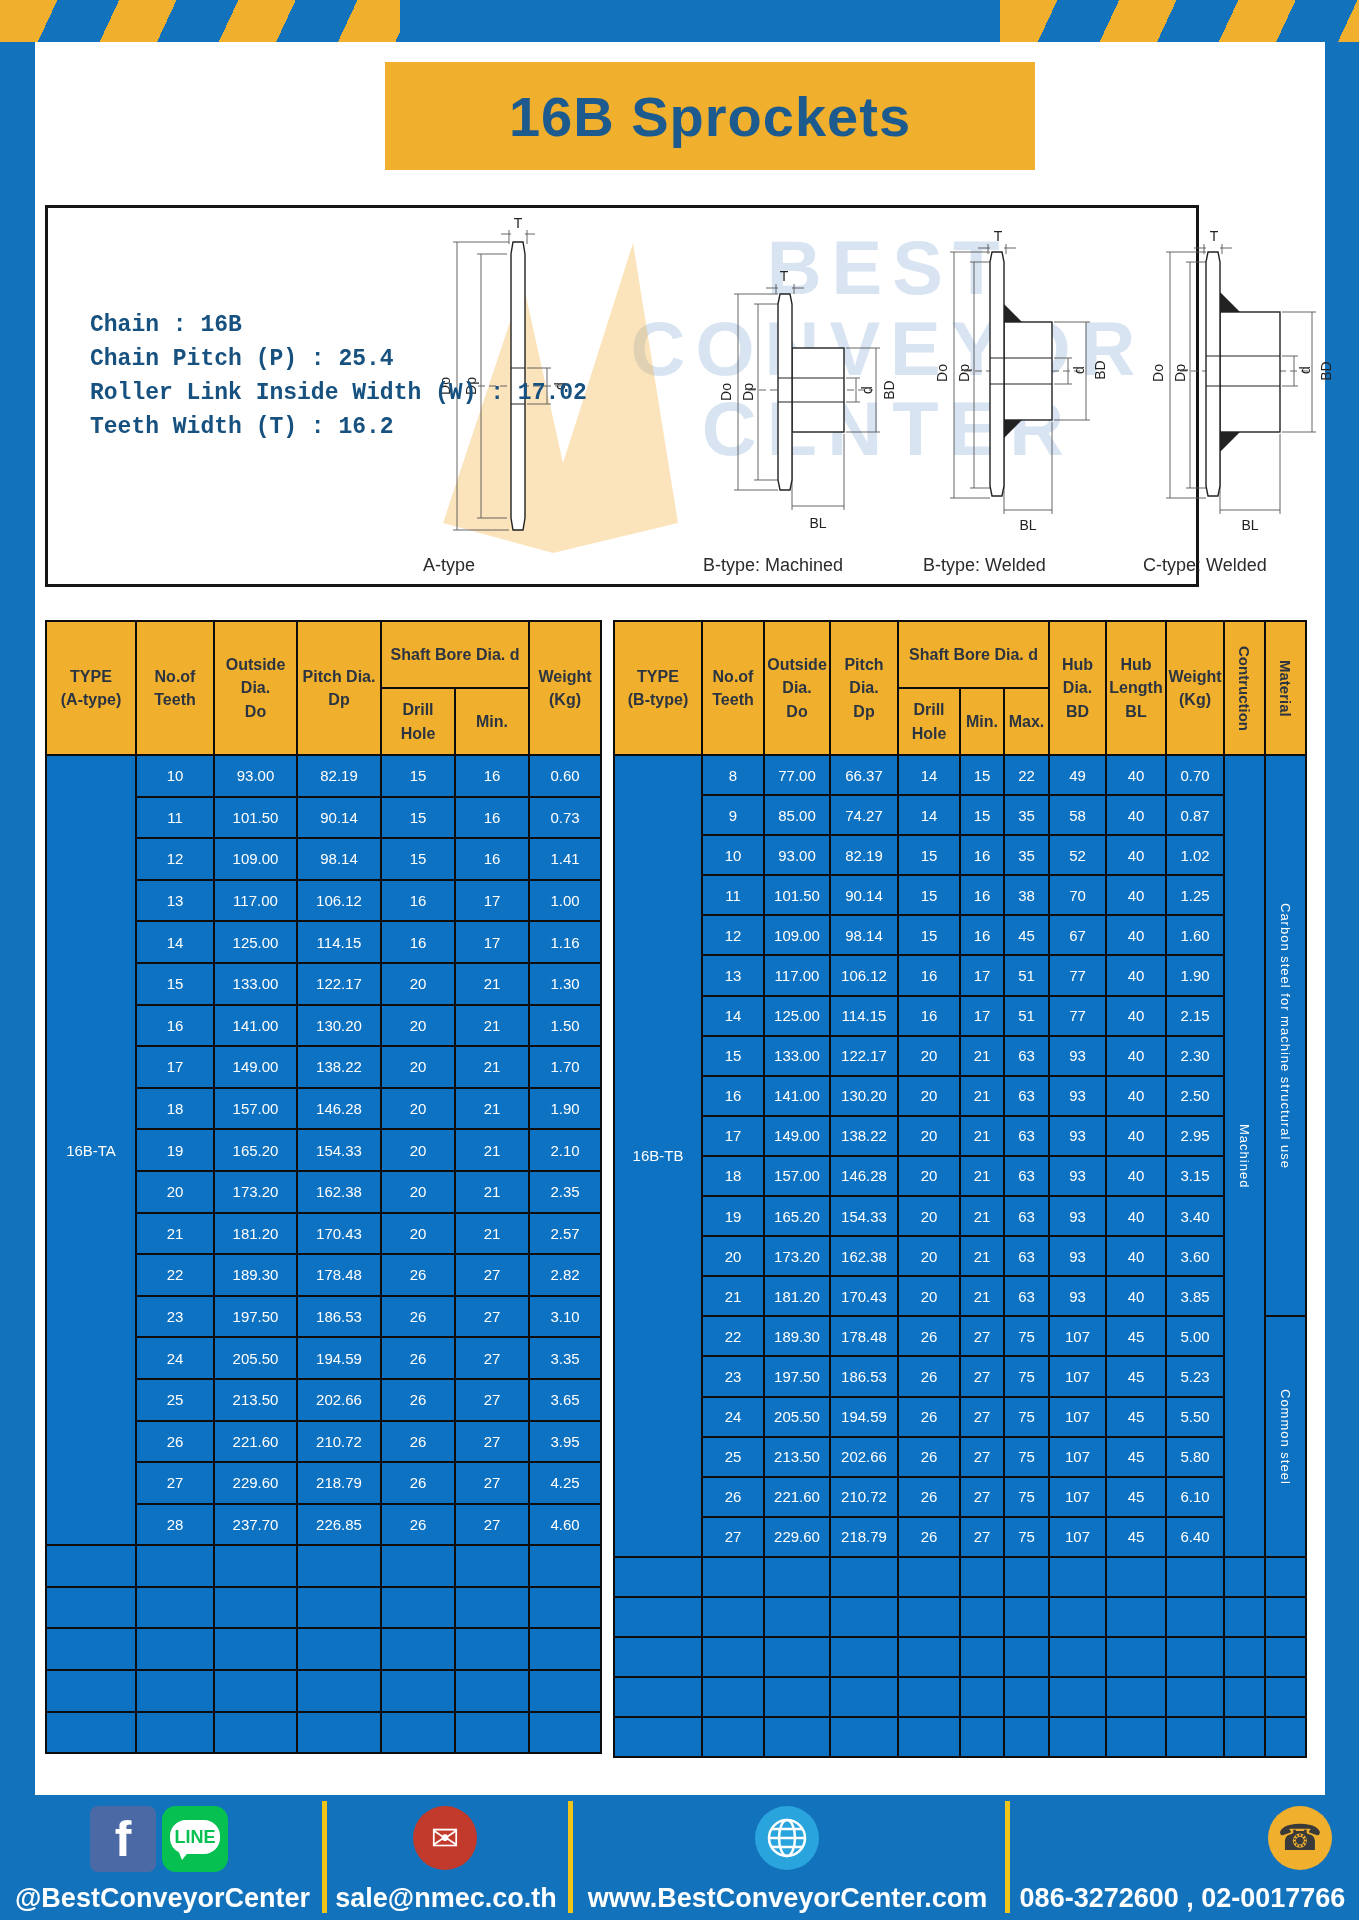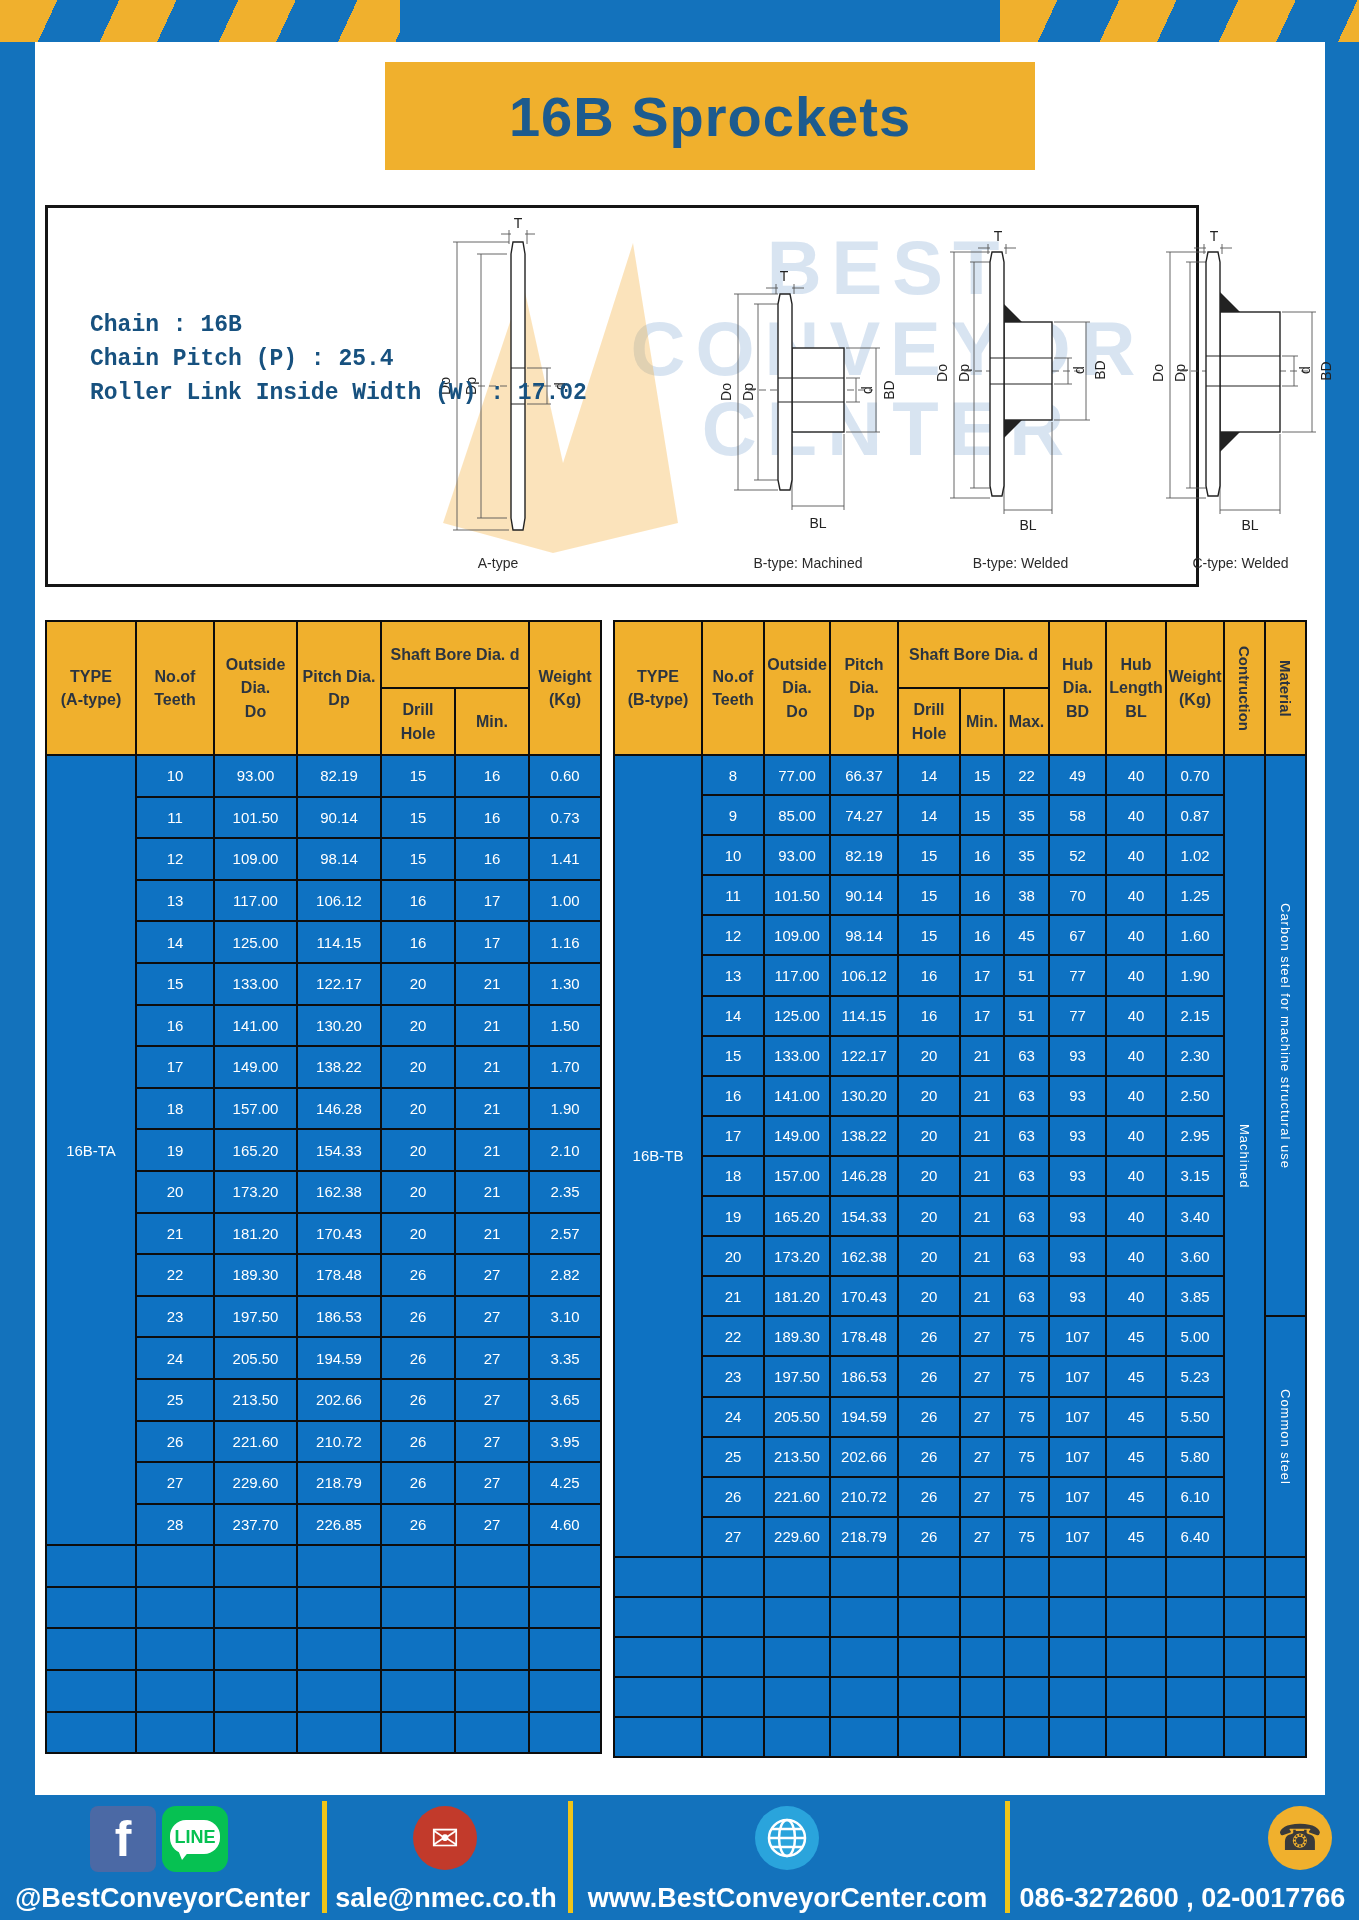--- a/index.html
+++ b/index.html
@@ -20,21 +20,21 @@
   
   .spec-box{position:absolute;left:45px;top:205px;width:1154px;height:382px;background:#fff;
             border:3px solid #151515;box-sizing:border-box;}
   .spec-lines{position:absolute;left:42px;top:100px;z-index:3;}
   .spec-lines div{font-size:23px;font-weight:bold;color:#17517f;line-height:34px;white-space:nowrap;font-family:Liberation Mono, monospace;}
   .watermark{position:absolute;left:520px;top:20px;width:640px;z-index:0;text-align:center;
              color:#a9c4e2;opacity:.45;font-weight:bold;font-size:76px;letter-spacing:10px;line-height:1.06;}
   .wm-shape{position:absolute;left:355px;top:15px;z-index:0;opacity:.30;}
   .diag{position:absolute;z-index:2;}
   .diag text{font-size:14px;fill:#222;font-family:"Liberation Sans",sans-serif;}
-  .captions span{position:absolute;top:347px;z-index:2;font-size:14px;color:#2b2b2b;text-align:center;}
+  .captions span{position:absolute;top:347px;z-index:2;font-size:18px;color:#2b2b2b;}
   
   table{border-collapse:collapse;table-layout:fixed;position:absolute;background:#0e72c2;}
   td,th{border:2px solid #0d0d0d;text-align:center;vertical-align:middle;overflow:hidden;}
   th{background:#f0b02d;color:#2b3440;font-size:16px;font-weight:bold;white-space:pre-line;line-height:1.45;}
   td{color:#ffffff;font-size:15px;}
   .lt{left:45px;top:620px;width:555px;}
   .rt{left:613px;top:620px;width:692px;}
   .hrow{height:67px;}
   .lt tr.data{height:41.6px;}
   .rt tr.data{height:40.1px;}
@@ -78,20 +78,21 @@
     <div>CENTER</div>
   </div>
   <svg class="wm-shape" width="300" height="330" viewBox="0 0 300 330">
     <polygon points="40,300 120,60 160,240 230,20 275,300 150,330" fill="#f5a623"></polygon>
   </svg>
 
   <div class="spec-lines">
     <div>Chain  :  16B</div>
     <div>Chain Pitch (P)  :  25.4</div>
     <div>Roller Link Inside Width (W)  :  17.02</div>
+    <div>Teeth Width (T)  :  16.2</div>
   </div>
 
   <svg class="diag" style="left:375px;top:8px" width="150" height="340" viewBox="0 0 150 340">
     <g stroke="#555" stroke-width="0.9" fill="none">
       <path d="M78 18 H88 M102 18 H112 M86 14 V28 M104 14 V28"></path>
       <path d="M86 26 H30 M86 314 H30 M34 26 V314"></path>
       <path d="M84 38 H54 M84 302 H54 M58 38 V302"></path>
       <path d="M104 152 H128 M104 188 H128 M124 152 V188"></path>
       <path d="M55 170 H140" stroke-dasharray="7 4"></path>
     </g>

